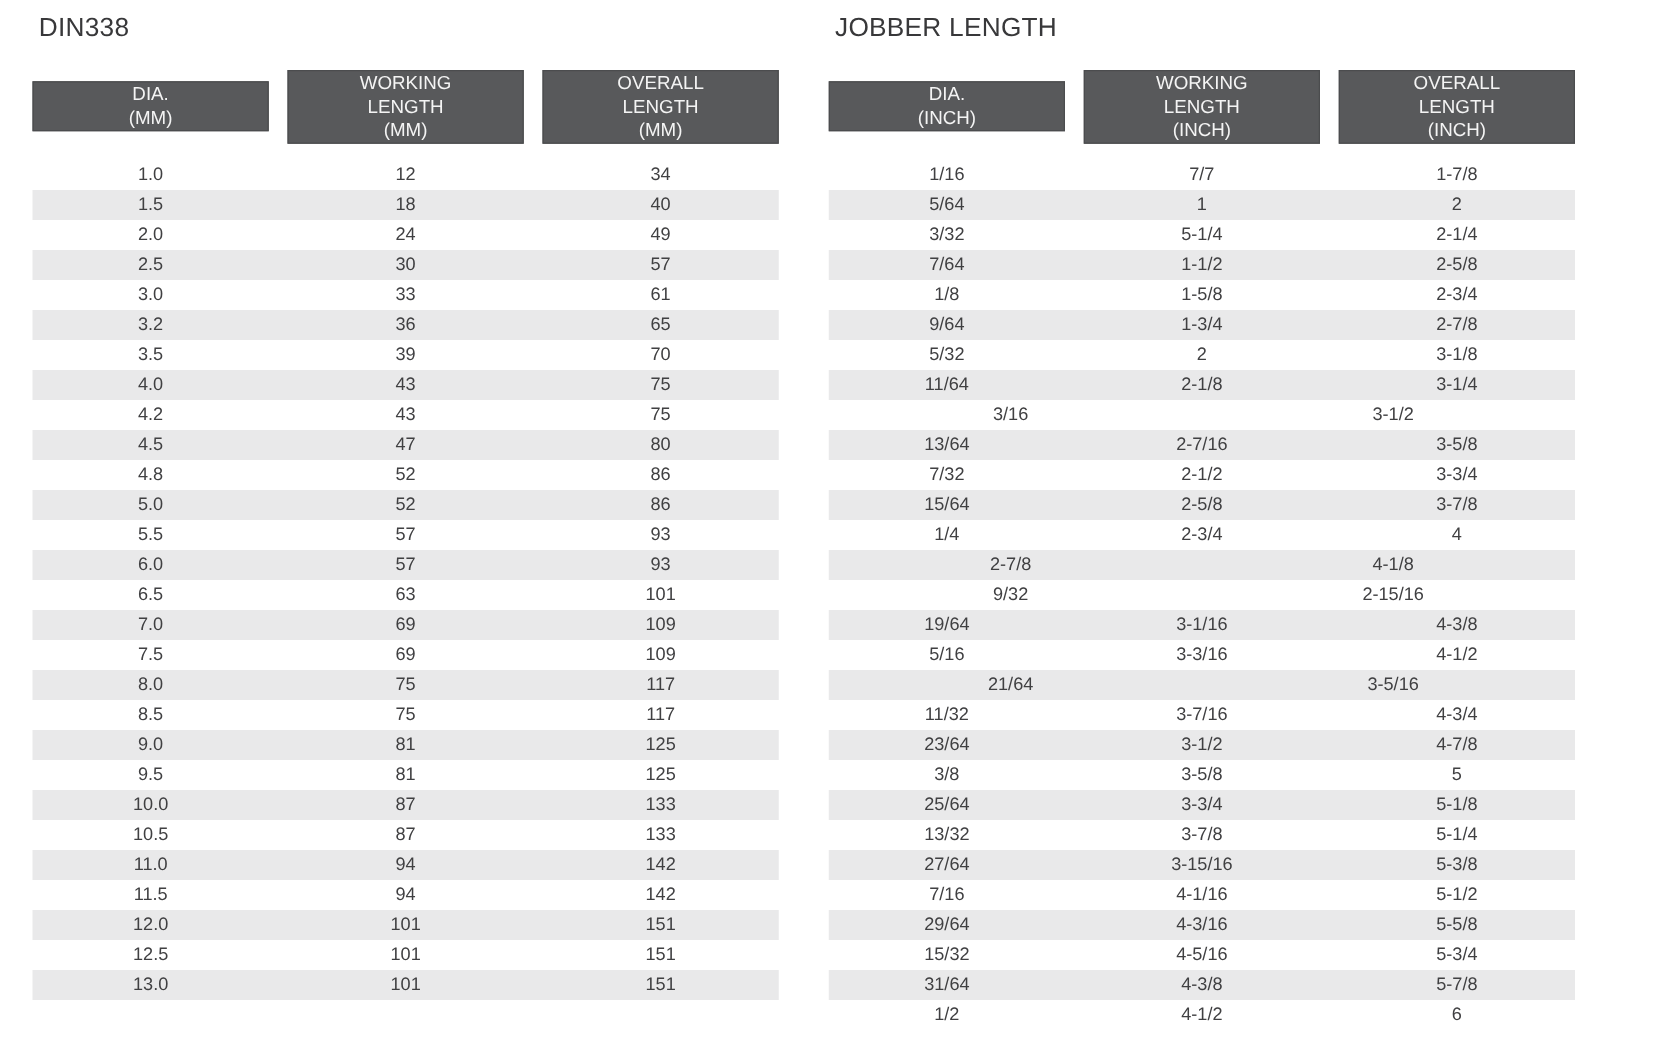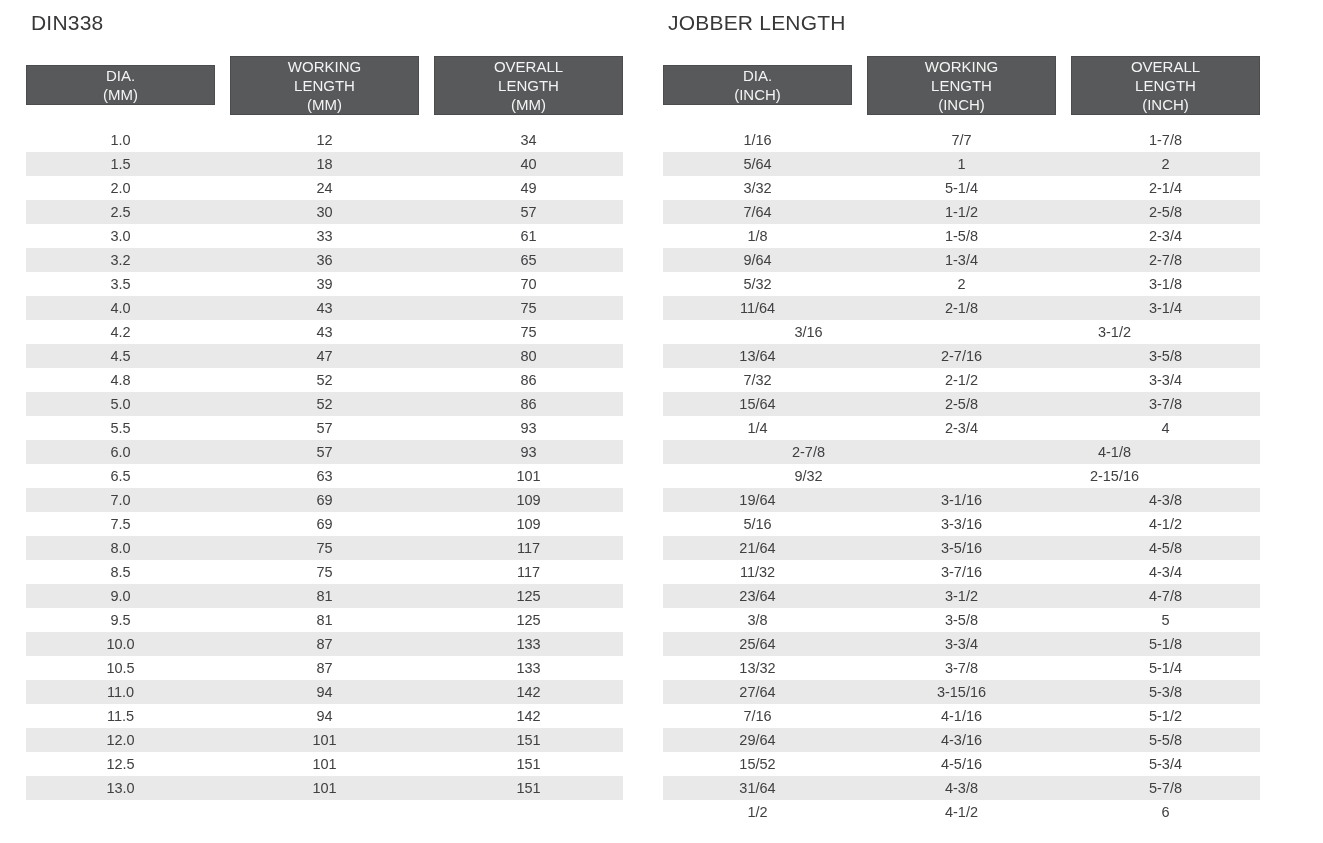--- a/index.html
+++ b/index.html
@@ -289,21 +289,20 @@
           <div class="tcell">4-3/8</div>
         </div>
         <div class="trow">
           <div class="tcell">5/16</div>
           <div class="tcell">3-3/16</div>
           <div class="tcell">4-1/2</div>
         </div>
         <div class="trow">
           <div class="tcell">21/64</div>
           <div class="tcell">3-5/16</div>
-          <div class="tcell">4-5/8</div>
         </div>
         <div class="trow">
           <div class="tcell">11/32</div>
           <div class="tcell">3-7/16</div>
           <div class="tcell">4-3/4</div>
         </div>
         <div class="trow">
           <div class="tcell">23/64</div>
           <div class="tcell">3-1/2</div>
           <div class="tcell">4-7/8</div>
@@ -332,21 +331,21 @@
           <div class="tcell">7/16</div>
           <div class="tcell">4-1/16</div>
           <div class="tcell">5-1/2</div>
         </div>
         <div class="trow">
           <div class="tcell">29/64</div>
           <div class="tcell">4-3/16</div>
           <div class="tcell">5-5/8</div>
         </div>
         <div class="trow">
-          <div class="tcell">15/52</div>
+          <div class="tcell">15/32</div>
           <div class="tcell">4-5/16</div>
           <div class="tcell">5-3/4</div>
         </div>
         <div class="trow">
           <div class="tcell">31/64</div>
           <div class="tcell">4-3/8</div>
           <div class="tcell">5-7/8</div>
         </div>
         <div class="trow">
           <div class="tcell">1/2</div>

